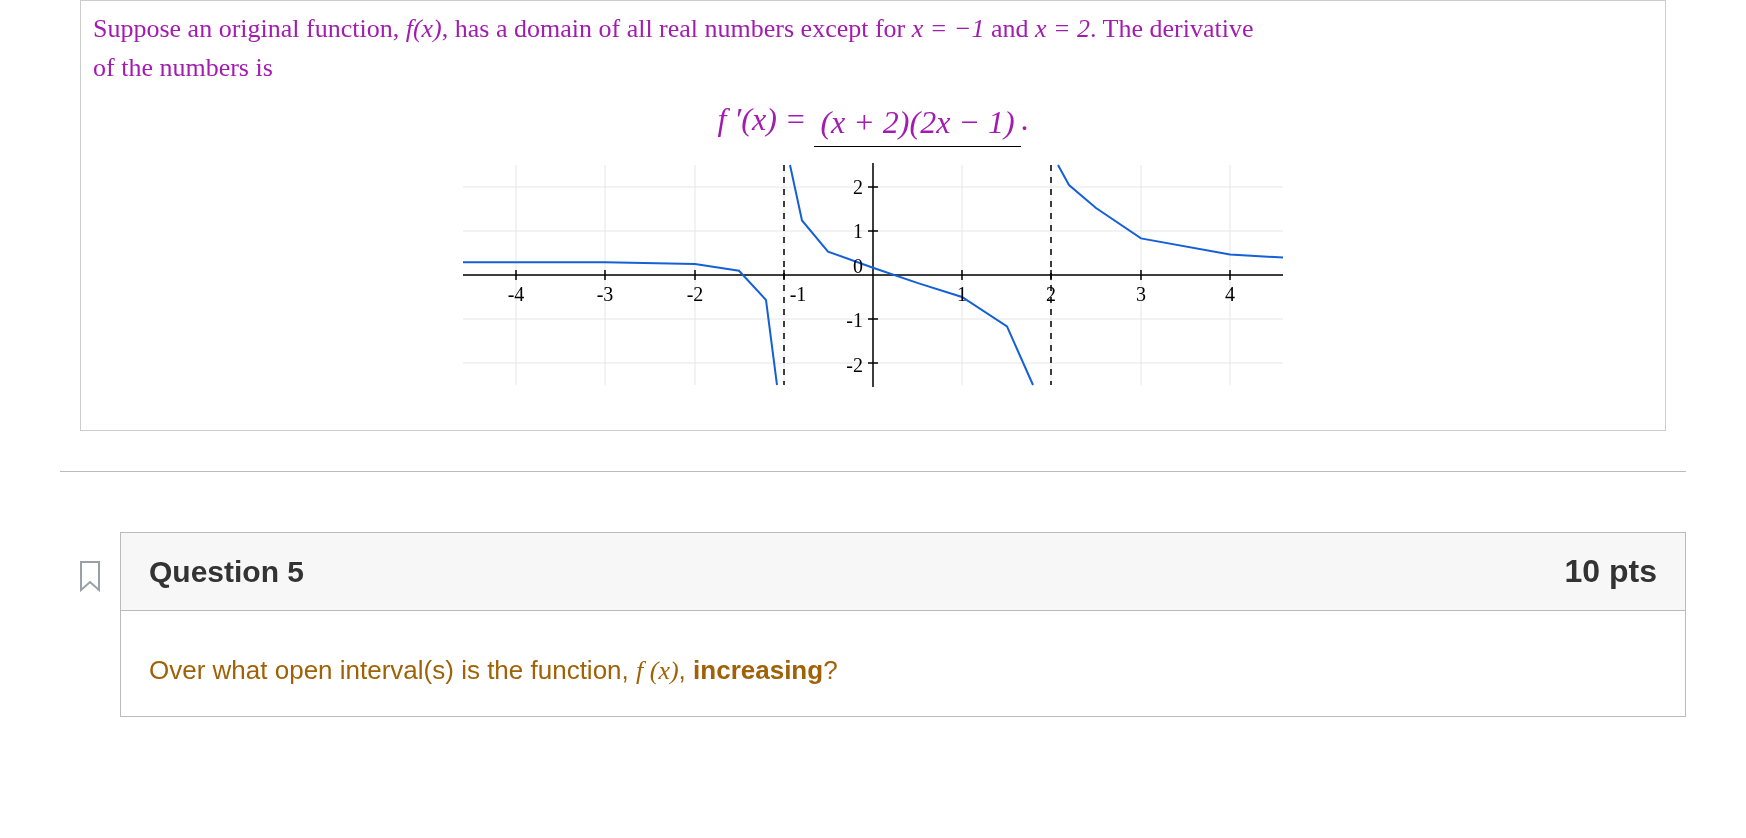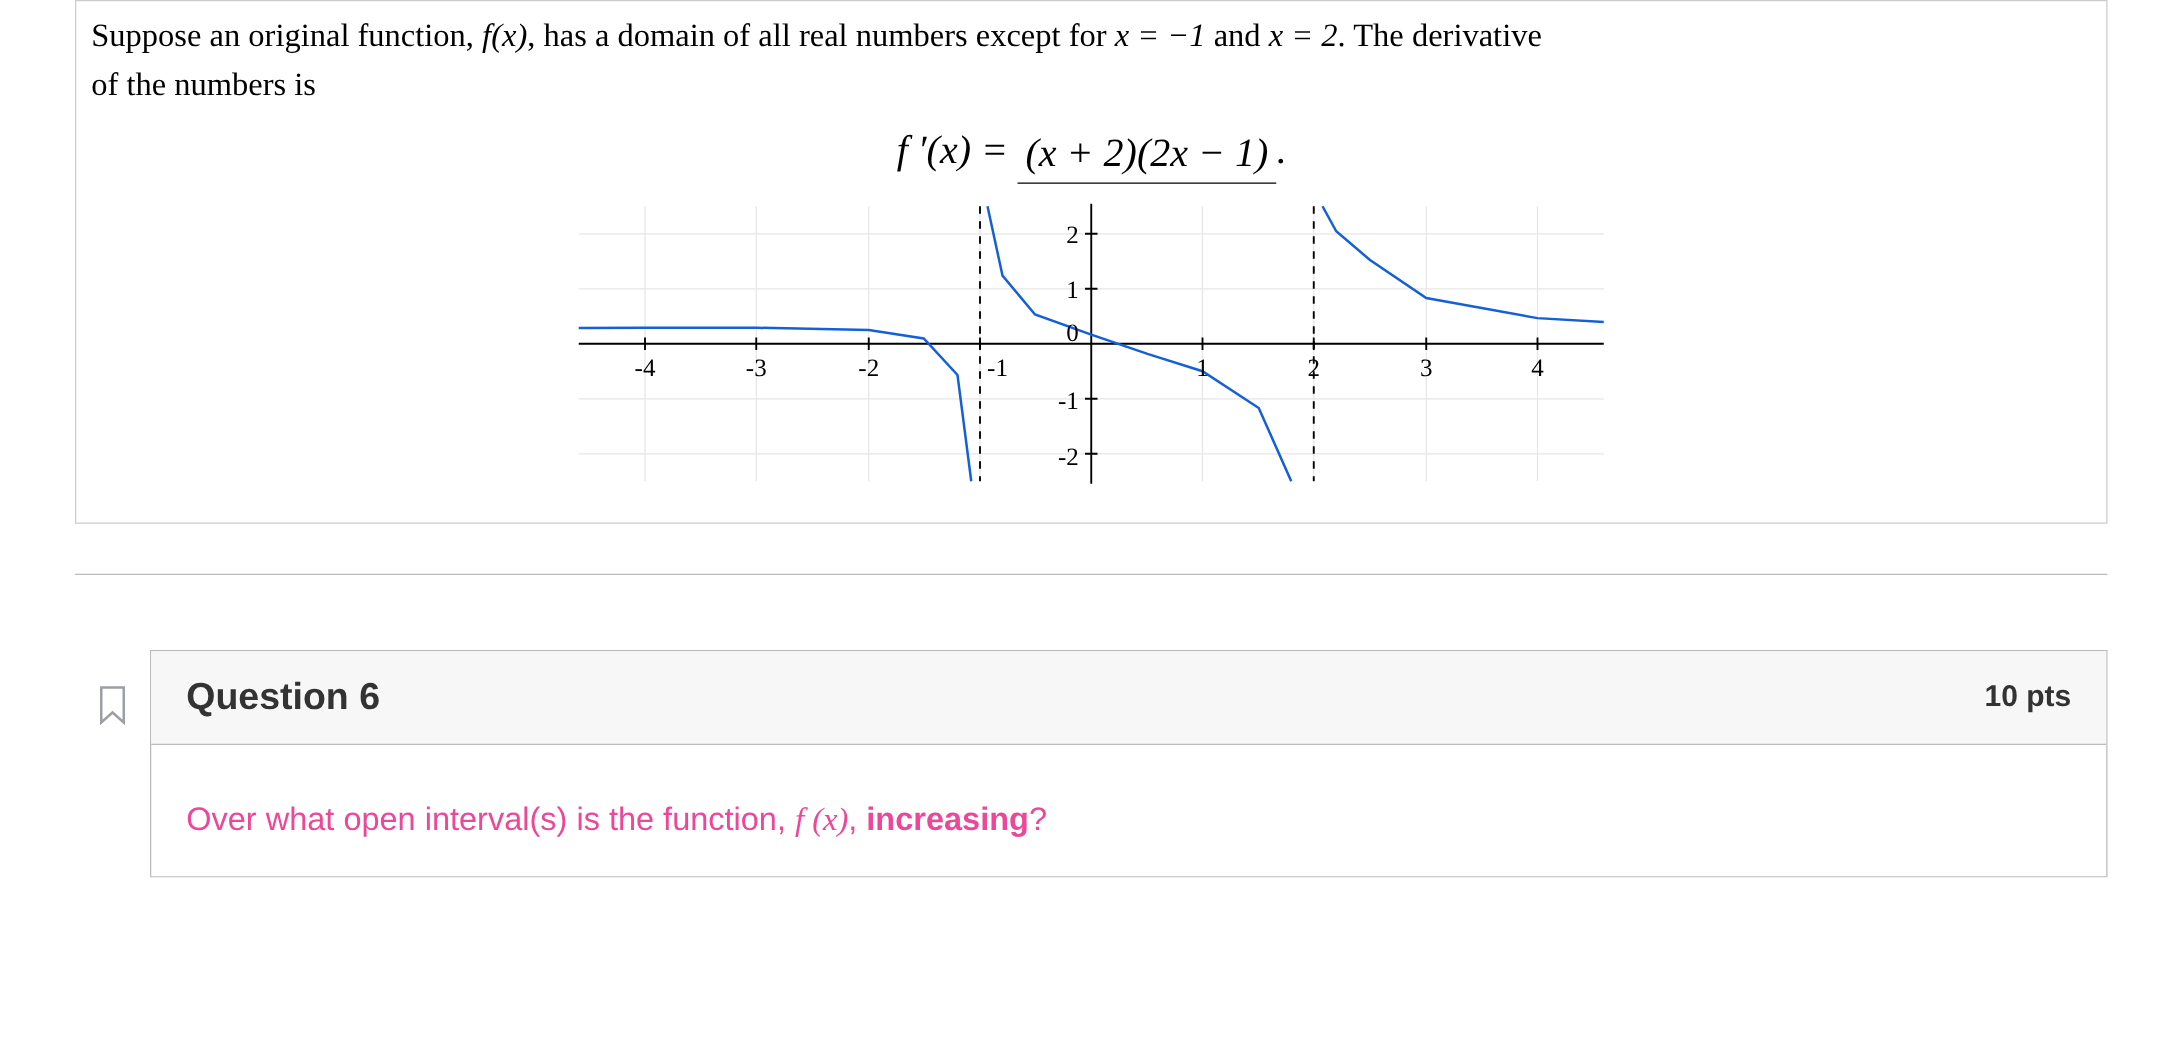--- a/index.html
+++ b/index.html
@@ -1,33 +1,33 @@
 <!DOCTYPE html>
 <html><head>
 <meta charset="utf-8">
 <style>
 * { box-sizing: border-box; margin: 0; padding: 0; }
 body { font-family: Georgia, 'Times New Roman', serif; background: #fff; width: 1746px; }
-.problem-box { border: 1px solid #ccc; margin: 0 60px; padding: 8px 12px 12px 12px; font-size: 26px; color: #000000; line-height: 1.5; }
+.problem-box { border: 1px solid #ccc; margin: 0 80px; padding: 8px 12px 24px 12px; font-size: 26px; color: #a21caf; line-height: 1.5; }
 .problem-box .math-it { font-style: italic; font-family: 'Times New Roman', serif; }
 .equation { text-align: center; margin: 8px 0; font-family: 'Times New Roman', serif; font-style: italic; font-size: 32px; }
 .frac { display: inline-block; vertical-align: middle; text-align: left; }
 .frac .num { display: block; border-bottom: 1.5px solid #000; padding: 0 6px; }
 .frac .den { display: block; padding: 0 6px; }
 .graph-wrap { text-align: center; margin-top: 6px; }
 svg.graph { background: #fff; }
 .hr { border: none; border-top: 1px solid #bbb; margin: 40px 60px 60px 60px; }
 .question-block { margin: 0 60px 0 60px; display: flex; align-items: flex-start; }
 .bookmark-col { width: 60px; padding-top: 28px; text-align: center; }
 .bookmark-icon { display: inline-block; width: 26px; height: 32px; }
 .qbox { flex: 1; border: 1px solid #bbb; }
 .qheader { display: flex; justify-content: space-between; align-items: center; background: #f7f7f7; border-bottom: 1px solid #bbb; padding: 20px 28px; font-family: 'Helvetica Neue', Arial, sans-serif; }
 .qtitle { font-size: 30px; font-weight: 700; color: #333; }
-.qpts { font-size: 24px; font-weight: 700; color: #333; }
-.qbody { padding: 44px 28px 30px 28px; font-family: 'Helvetica Neue', Arial, sans-serif; font-size: 26px; color: #ec4899; }
+.qpts { font-size: 32px; font-weight: 700; color: #333; }
+.qbody { padding: 44px 28px 30px 28px; font-family: 'Helvetica Neue', Arial, sans-serif; font-size: 26px; color: #a16207; }
 .qbody .mi { font-family: 'Times New Roman', serif; font-style: italic; }
 </style>
 </head>
 <body>
 
 <div class="problem-box">
   <span>Suppose an original function, </span><span class="math-it">f(x)</span><span>, has a domain of all real numbers except for </span><span class="math-it">x = −1</span><span> and </span><span class="math-it">x = 2</span><span>. The derivative</span><br>
   <span>of the numbers is</span>
 
   <div class="equation">
@@ -110,20 +110,20 @@
 <div class="question-block">
   <div class="bookmark-col">
     <span class="bookmark-icon">
       <svg width="26" height="32" viewBox="0 0 26 32">
         <path d="M4 2 H22 V30 L13 22 L4 30 Z" fill="none" stroke="#9aa0a6" stroke-width="2"></path>
       </svg>
     </span>
   </div>
   <div class="qbox">
     <div class="qheader">
-      <span class="qtitle">Question 6</span>
+      <span class="qtitle">Question 5</span>
       <span class="qpts">10 pts</span>
     </div>
     <div class="qbody">
       <span>Over what open interval(s) is the function, </span><span class="mi">f (x)</span><span>, </span><strong>increasing</strong><span>?</span>
     </div>
   </div>
 </div>
 
 </body></html>

